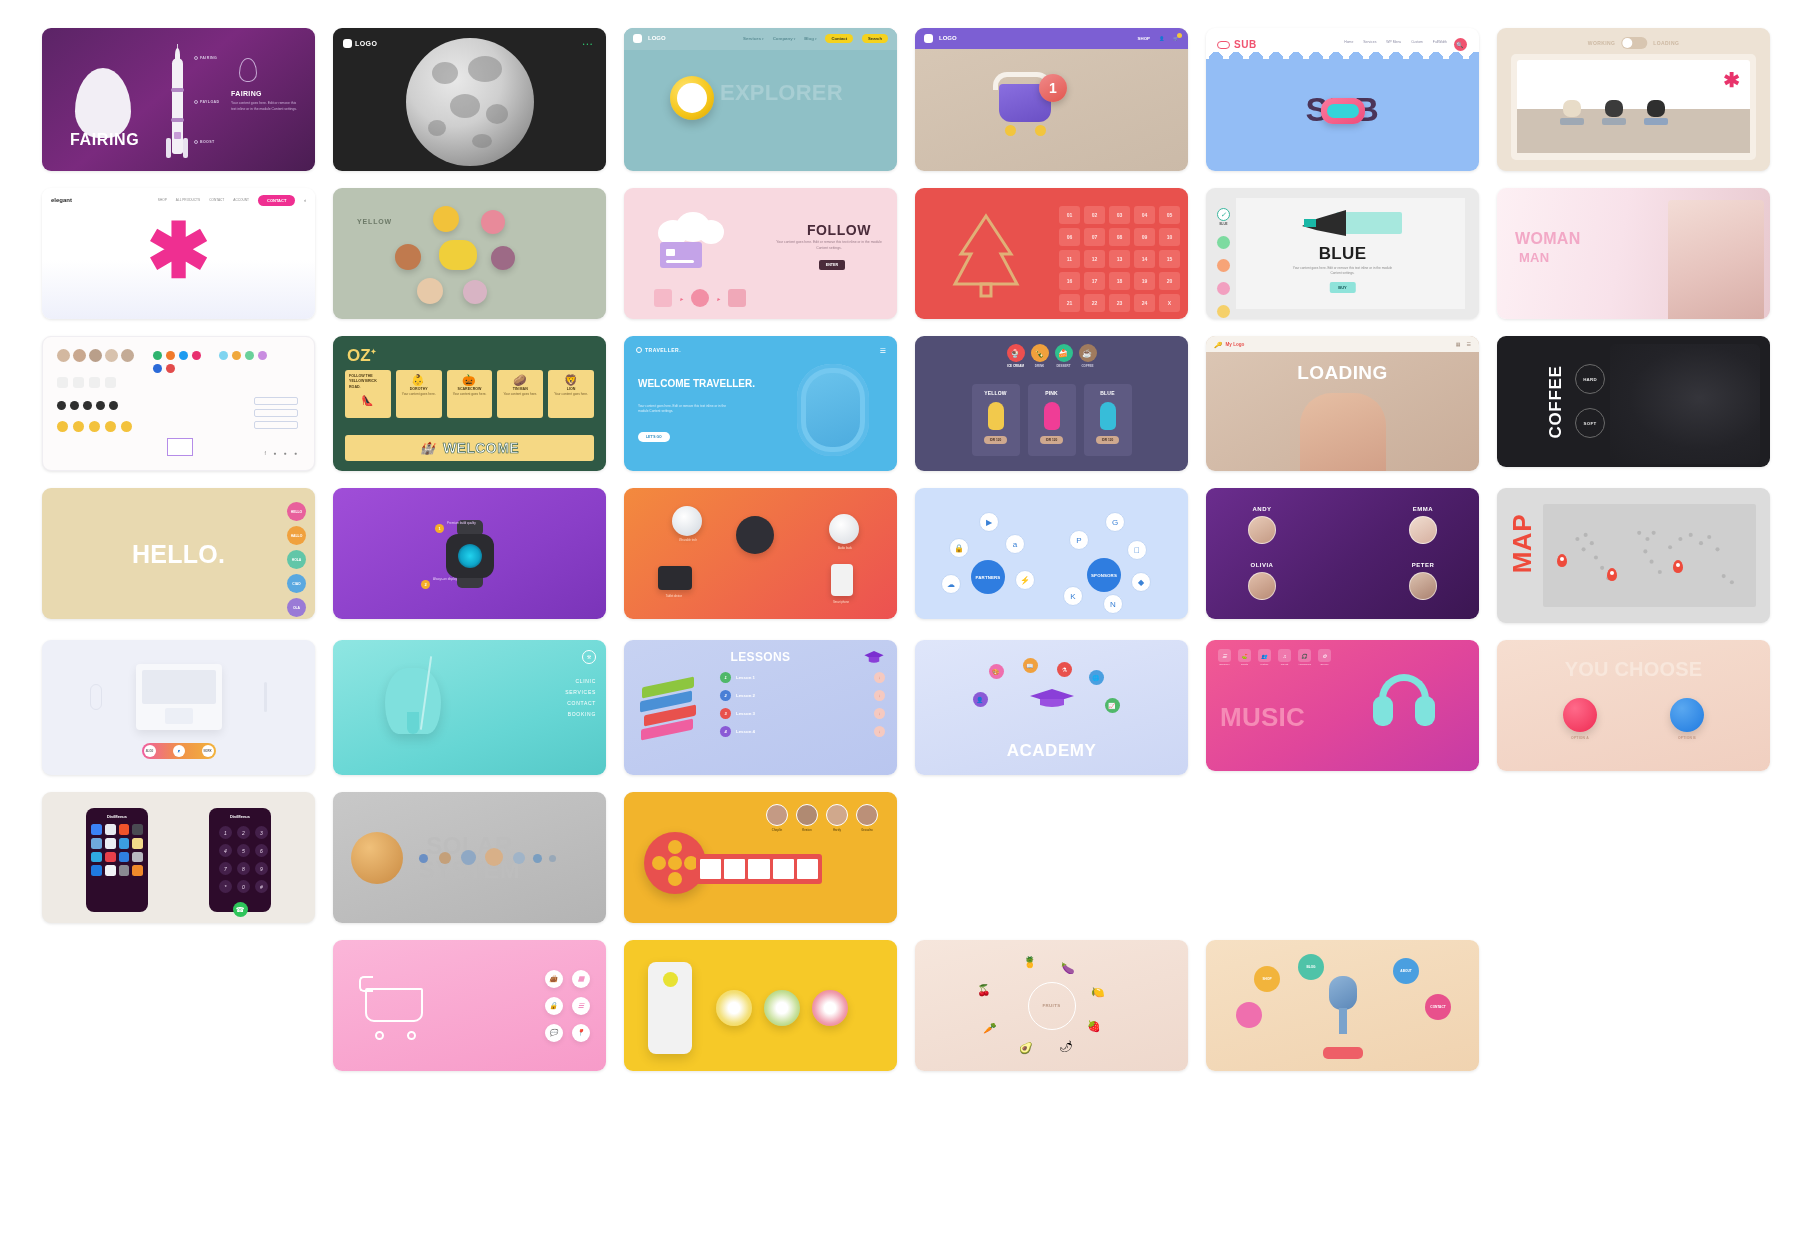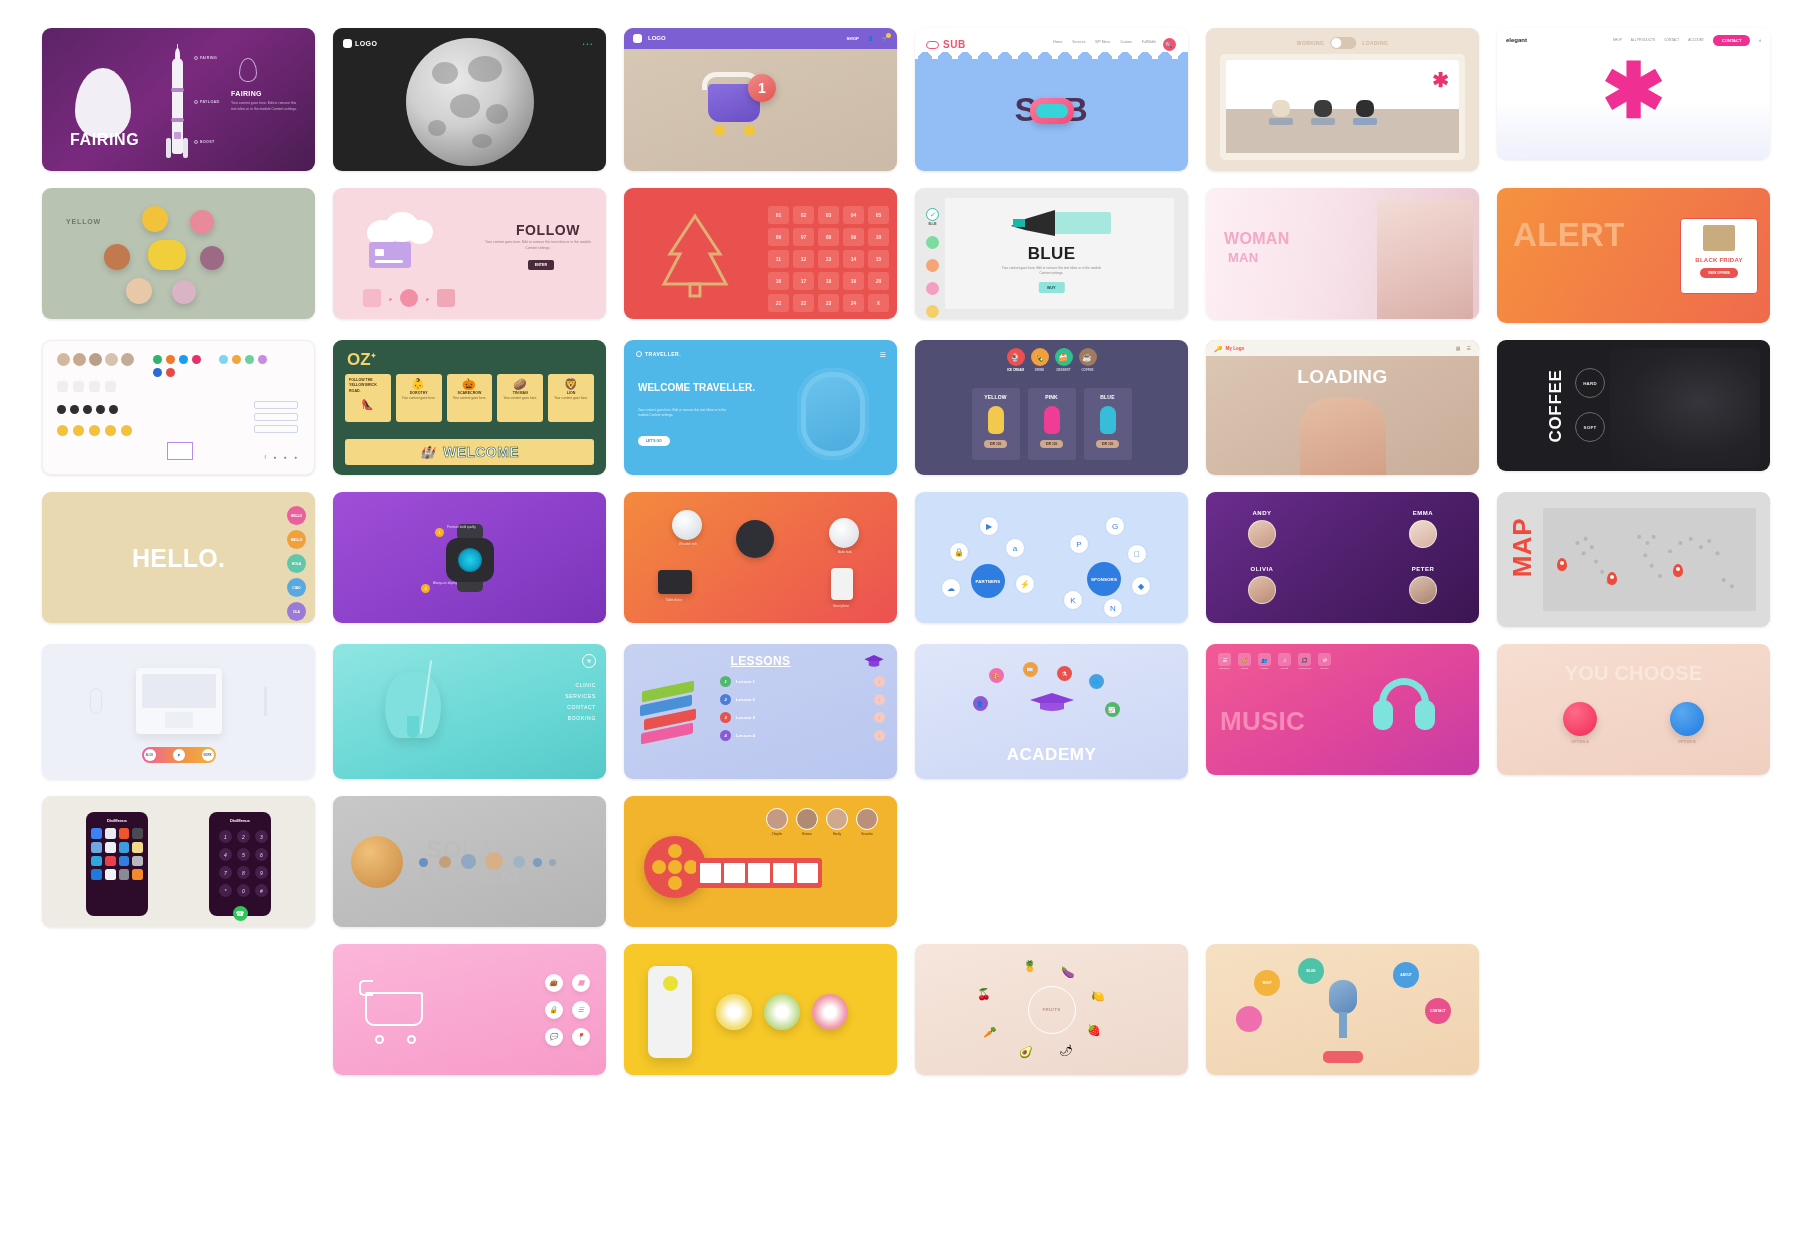--- a/index.html
+++ b/index.html
@@ -312,21 +312,21 @@
 
   
   .t-oops{background:linear-gradient(165deg,#d7e0f7,#c6cff0);}
   .oops-word{position:absolute;left:50%;top:44%;transform:translate(-50%,-50%);color:#f3b5cd;font-size:42px;font-weight:800;letter-spacing:-.02em;}
   .oops-sub{position:absolute;left:50%;top:9px;transform:translateX(-50%);color:#aab4da;font-size:3.2px;}
   .oops-q{position:absolute;left:50%;bottom:12px;transform:translateX(-50%);width:13px;height:13px;border-radius:50%;
     background:#7c45b8;color:#fff;font-size:6px;display:flex;align-items:center;justify-content:center;font-weight:700;}
 
   
   .t-lessons{background:linear-gradient(160deg,#c7d2f2,#b9c6ef);}
-  .les-h{position:absolute;left:50%;top:10px;transform:translateX(-50%);color:#fff;font-size:12px;font-weight:800;letter-spacing:.03em;text-decoration:underline;}
+  .les-h{position:absolute;left:50%;top:10px;transform:translateX(-50%);color:#fff;font-size:12px;font-weight:800;letter-spacing:.03em;}
   .les-cap{position:absolute;right:12px;top:10px;width:22px;height:14px;}
   .les-list{position:absolute;left:96px;top:32px;display:flex;flex-direction:column;gap:7px;}
   .les-row{display:flex;align-items:center;gap:5px;}
   .les-num{width:11px;height:11px;border-radius:50%;color:#fff;font-size:4px;font-weight:700;display:flex;align-items:center;justify-content:center;}
   .les-txt{color:#fff;font-size:4.4px;font-weight:600;}
   .les-dl{position:absolute;right:12px;top:32px;display:flex;flex-direction:column;gap:7px;}
   .les-dot{width:11px;height:11px;border-radius:50%;background:#f5c9c0;color:#d0644f;font-size:4px;
     display:flex;align-items:center;justify-content:center;}
   .les-books{position:absolute;left:14px;top:38px;width:66px;height:62px;}
   .lb{position:absolute;width:52px;height:11px;border-radius:2px;transform:skewY(-12deg);}
@@ -477,20 +477,39 @@
       <div class="moon-crater" style="left:22px;top:82px;width:18px;height:16px"></div>
       <div class="moon-crater" style="left:66px;top:96px;width:20px;height:14px"></div>
     </div>
     <div class="moon-logo">
       <span class="logo-mark"></span>
       <span>LOGO</span>
     </div>
     <div class="moon-dots">•••</div>
   </div>
 
+  <div class="tile t-explorer">
+    <div class="exp-top"></div>
+    <div class="navbar" style="color:#fff">
+      <span class="logo-mark"></span>
+      <span style="font-size:6px">LOGO</span>
+      <span class="navlinks" style="color:#5d8f96">
+        <span class="nav-dd">Services</span>
+        <span class="nav-dd">Company</span>
+        <span class="nav-dd">Blog</span>
+        <span class="pill" style="background:#f5d21e;color:#3a3a1a">Contact</span>
+        <span class="pill" style="background:#f5d21e;color:#3a3a1a">Search</span>
+      </span>
+    </div>
+    <div class="compass">
+      <div class="compass-needle"></div>
+          <div class="compass-needle2"></div>
+    </div>
+    <div class="exp-word">EXPLORER</div>
+  </div>
 
   <div class="tile t-cart">
     <div class="cart-top"></div>
     <div class="navbar" style="color:#fff">
       <span class="logo-mark"></span>
       <span style="font-size:6px">LOGO</span>
       <span class="navlinks">
         <span>SHOP</span>
         <span>👤</span>
         <span style="position:relative">🛒
@@ -652,28 +671,20 @@
     <div class="blue-p">Your content goes here. Edit or remove this text inline or in the module Content settings.</div>
     <div class="blue-btn">BUY</div>
   </div>
 
   <div class="tile short t-woman">
     <div class="wm-face"></div>
     <div class="wm-w">WOMAN</div>
     <div class="wm-m">MAN</div>
   </div>
 
-  <div class="tile r3 t-alert">
-    <div class="alert-word">ALERT</div>
-    <div class="alert-card">
-      <div class="alert-gift"></div>
-      <div class="alert-bf">BLACK FRIDAY</div>
-      <div class="alert-btn">VIEW OFFERS</div>
-    </div>
-  </div>
 
   <div class="tile r3 t-social">
     <div style="position:absolute;left:14px;top:12px;display:flex;gap:3px">
       <i class="av" style="background:#d3b8a0"></i>
           <i class="av" style="background:#c9a88f"></i>
       <i class="av" style="background:#b99f8a"></i>
           <i class="av" style="background:#d8c2ad"></i>
       <i class="av" style="background:#c4ab96"></i>
     </div>
     <div style="position:absolute;left:14px;top:40px;display:flex;gap:5px">

